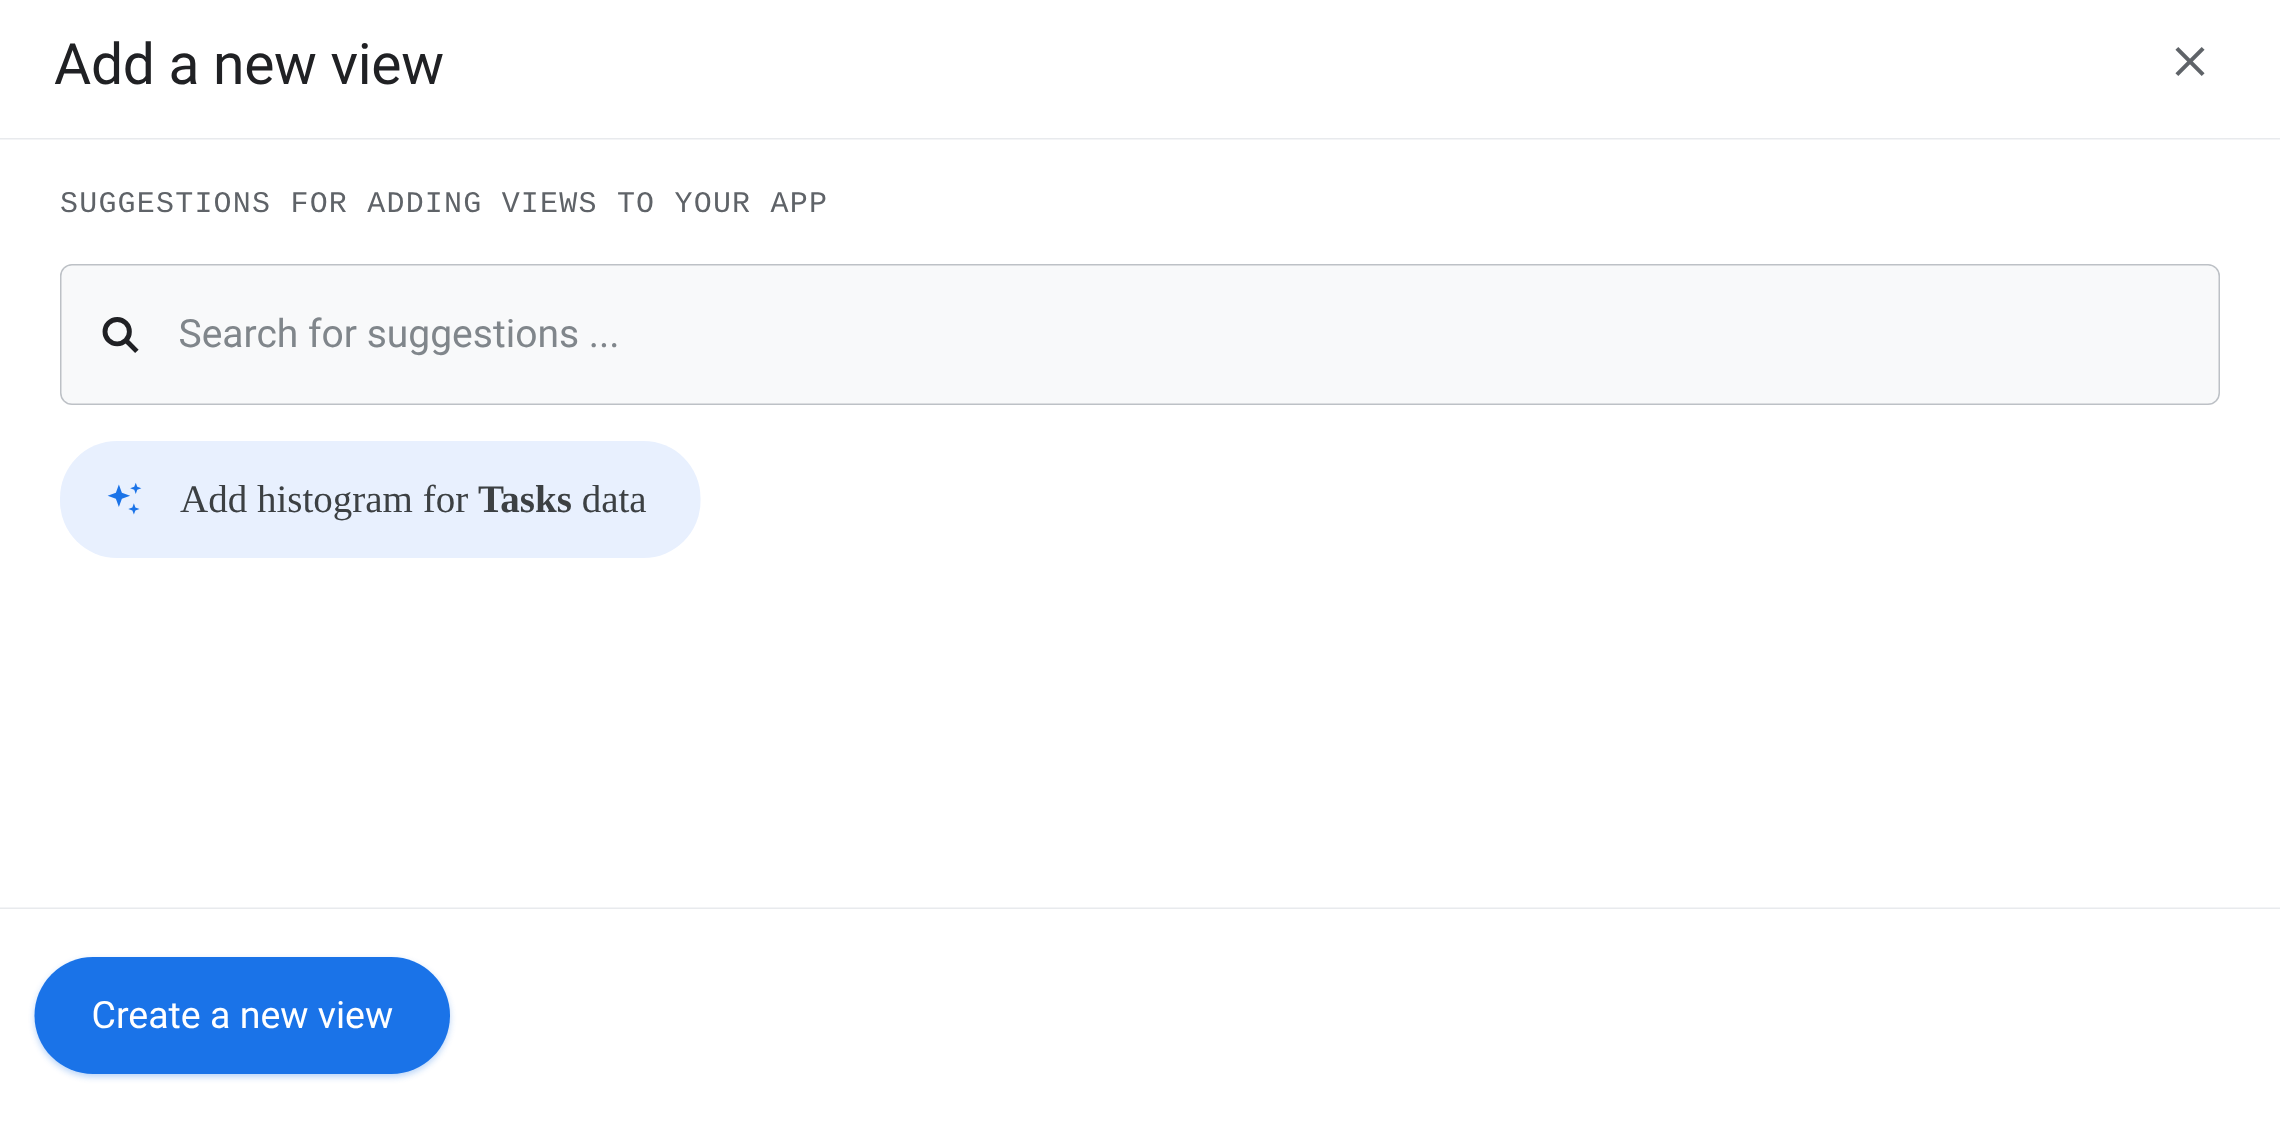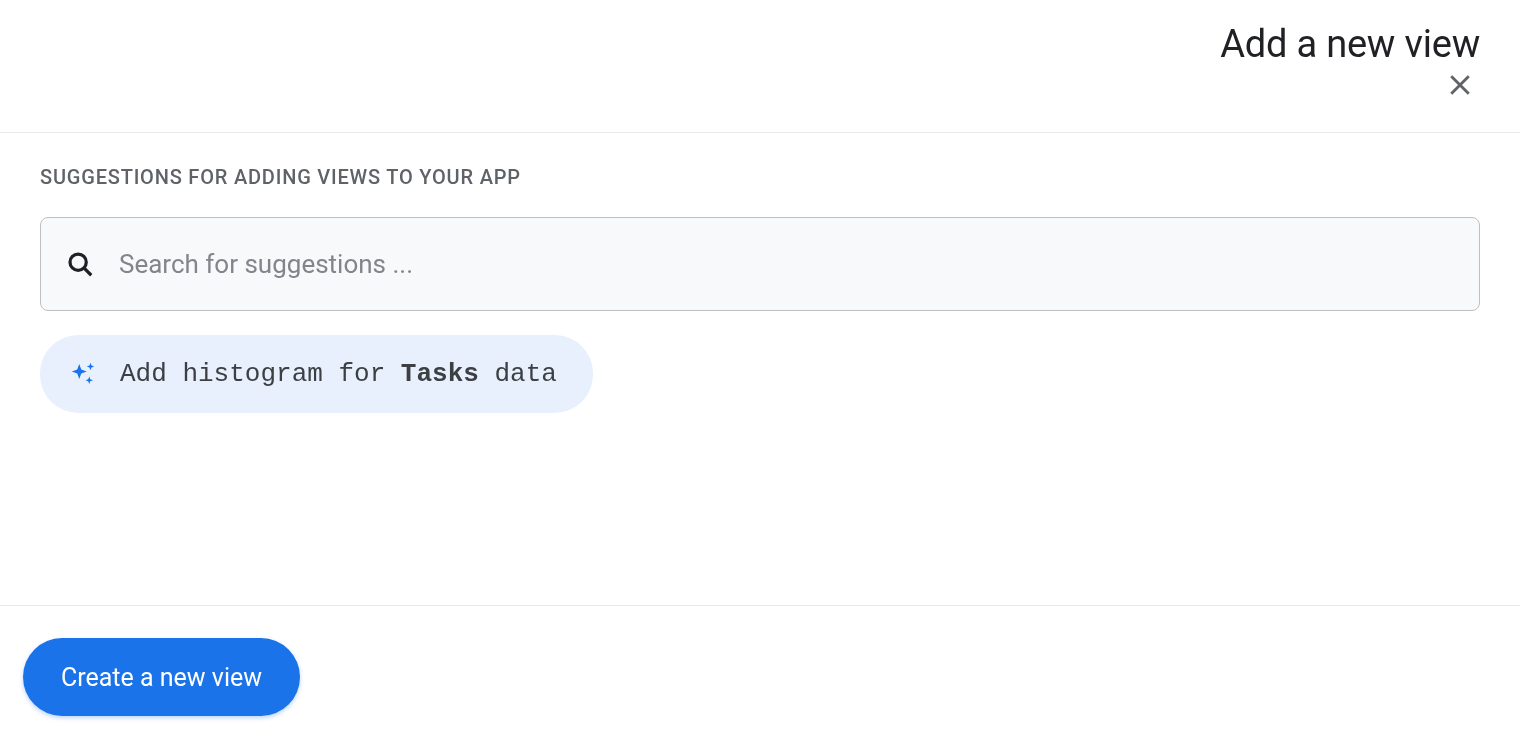--- a/index.html
+++ b/index.html
@@ -12,25 +12,24 @@
       font-family: 'Google Sans', Roboto, Arial, sans-serif;
       background: #fff;
       width: 1520px;
       height: 748px;
       overflow: hidden;
       color: #202124;
     }
 
     .dialog-header {
       display: flex;
-      align-items: flex-end;
+      align-items: flex-start;
       justify-content: space-between;
       padding: 22px 40px 26px 36px;
       border-bottom: 1px solid #e8eaed;
-      flex-direction: column;
     }
 
     .dialog-title {
       font-size: 38px;
       font-weight: 400;
       color: #202124;
       letter-spacing: -0.2px;
     }
 
     .close-btn {
@@ -55,20 +54,21 @@
       padding: 32px 40px 0 40px;
     }
 
     .section-heading {
       font-size: 20px;
       font-weight: 500;
       letter-spacing: 0.8px;
       color: #5f6368;
       text-transform: uppercase;
       margin-bottom: 28px;
+      font-family: Liberation Mono, monospace;
     }
 
     .search-wrapper {
       display: flex;
       align-items: center;
       border: 1px solid #bdc1c6;
       border-radius: 8px;
       background: #f8f9fa;
       padding: 0 24px;
       height: 94px;
@@ -105,21 +105,21 @@
     .suggestion-chip {
       display: inline-flex;
       align-items: center;
       background: #e8f0fe;
       border: none;
       border-radius: 38px;
       padding: 0 36px 0 28px;
       height: 78px;
       margin-bottom: 32px;
       cursor: pointer;
-      font-family: Liberation Mono, monospace;
+      font-family: Liberation Serif, serif;
     }
 
     .sparkle-icon {
       color: #1a73e8;
       margin-right: 22px;
       flex-shrink: 0;
       display: flex;
       align-items: center;
     }
 

